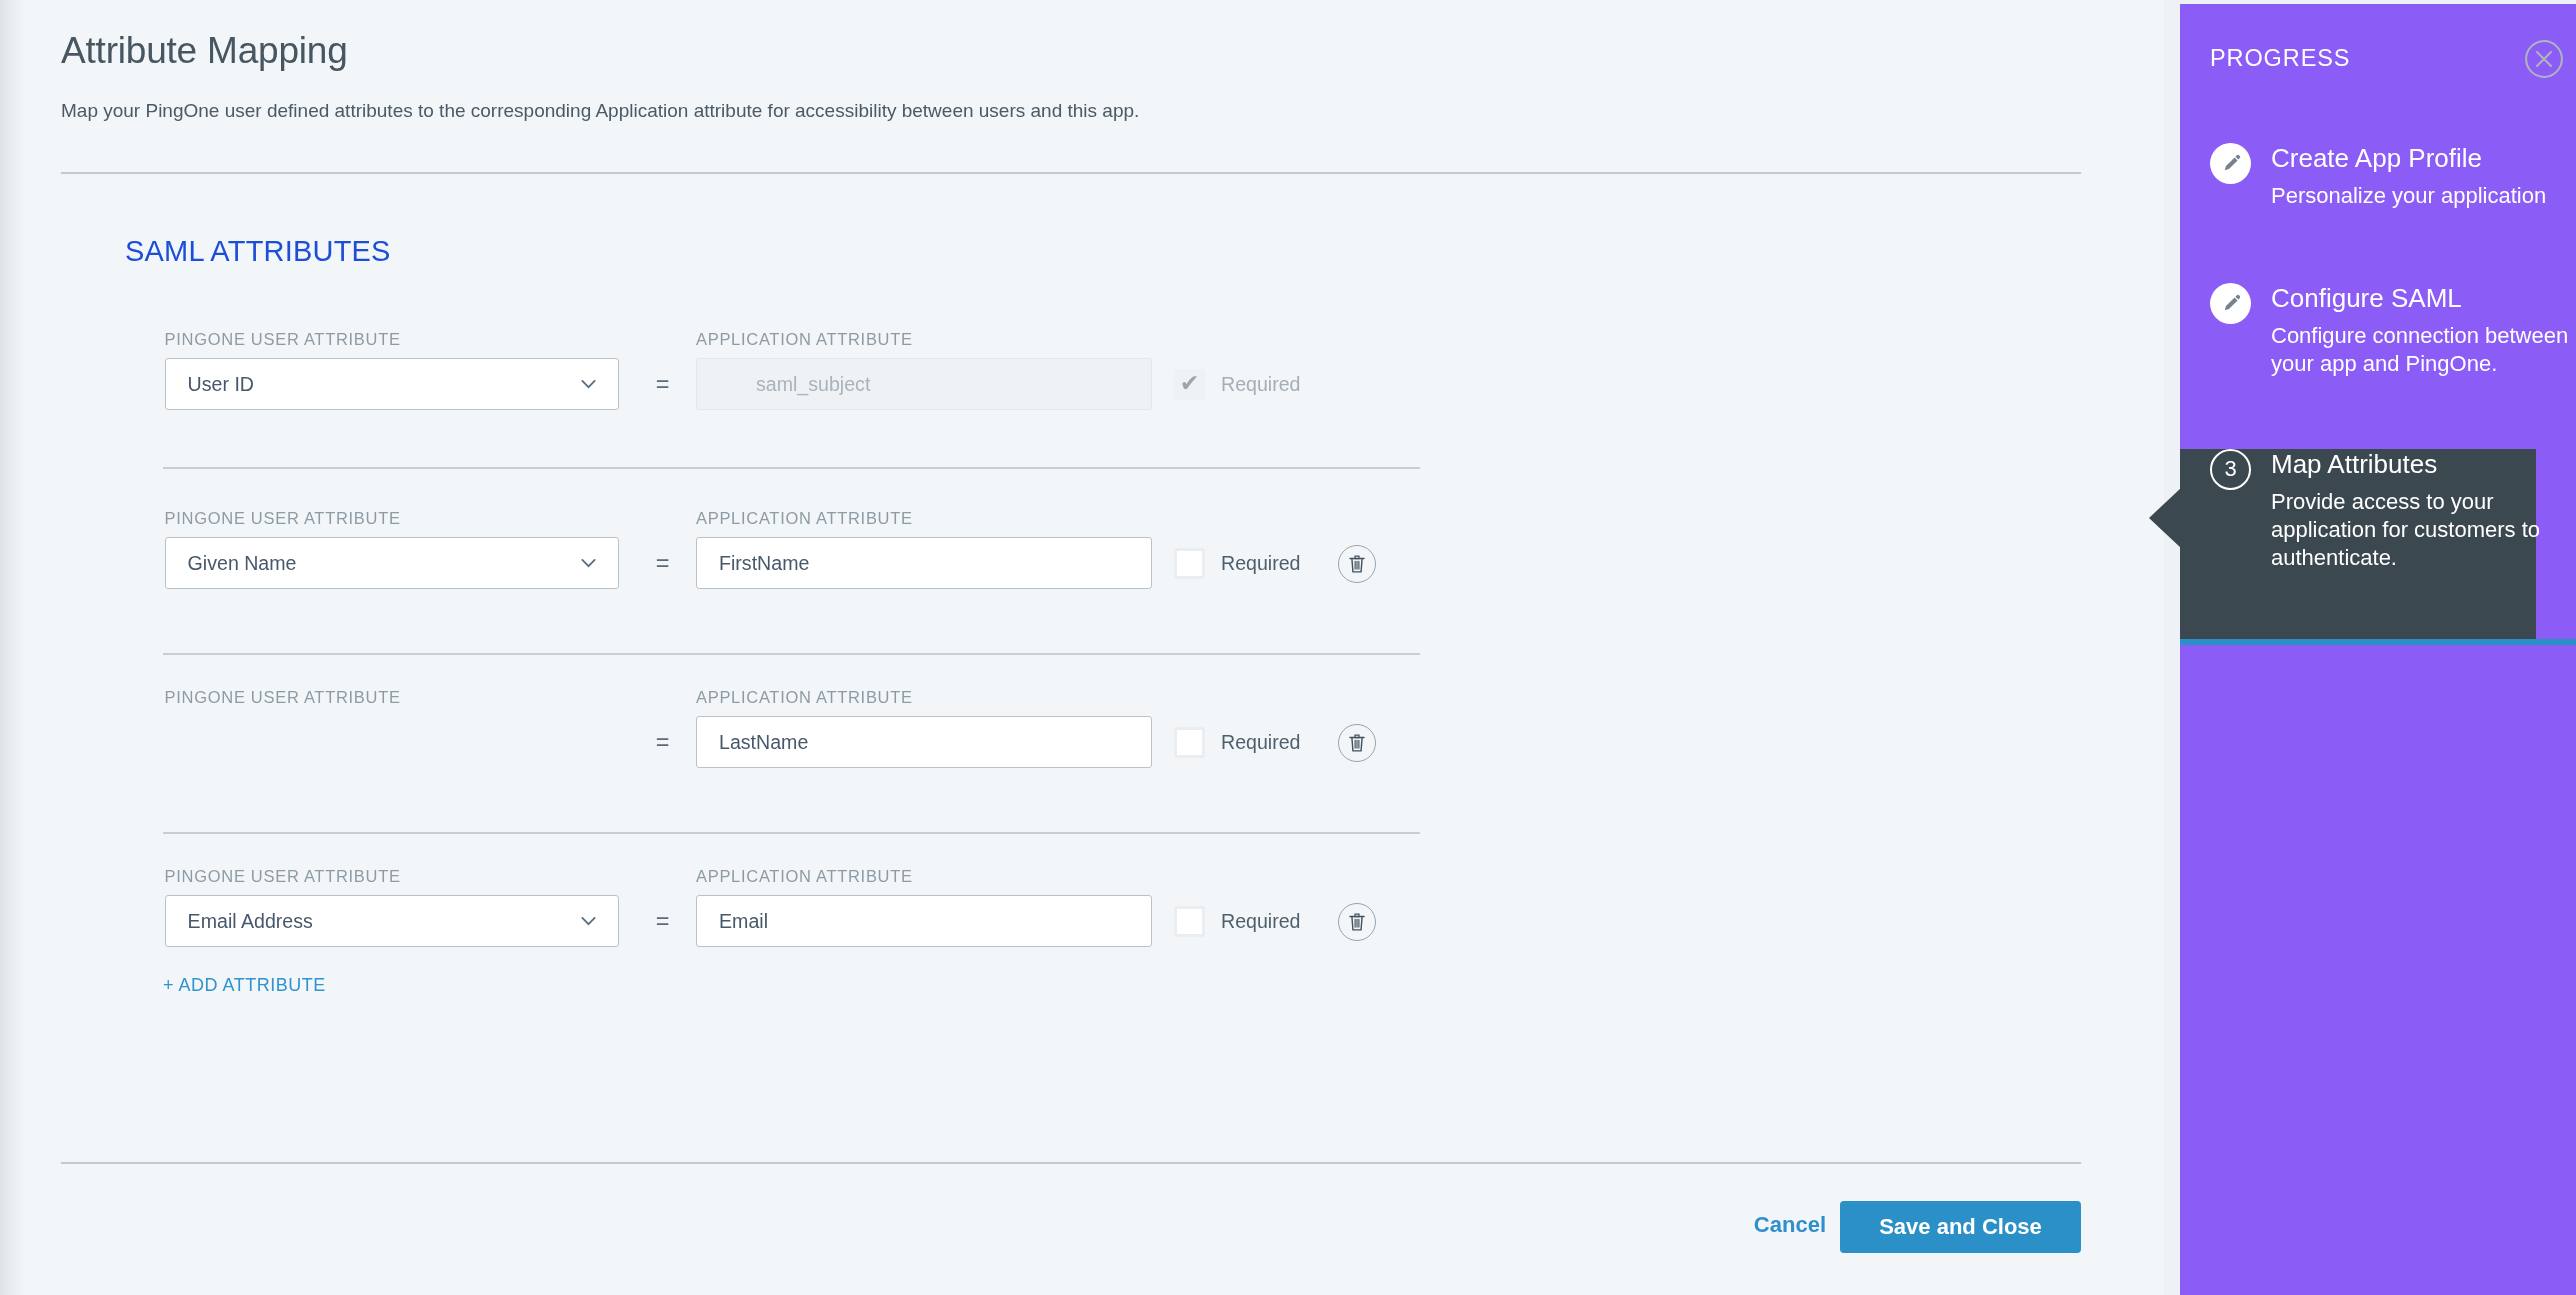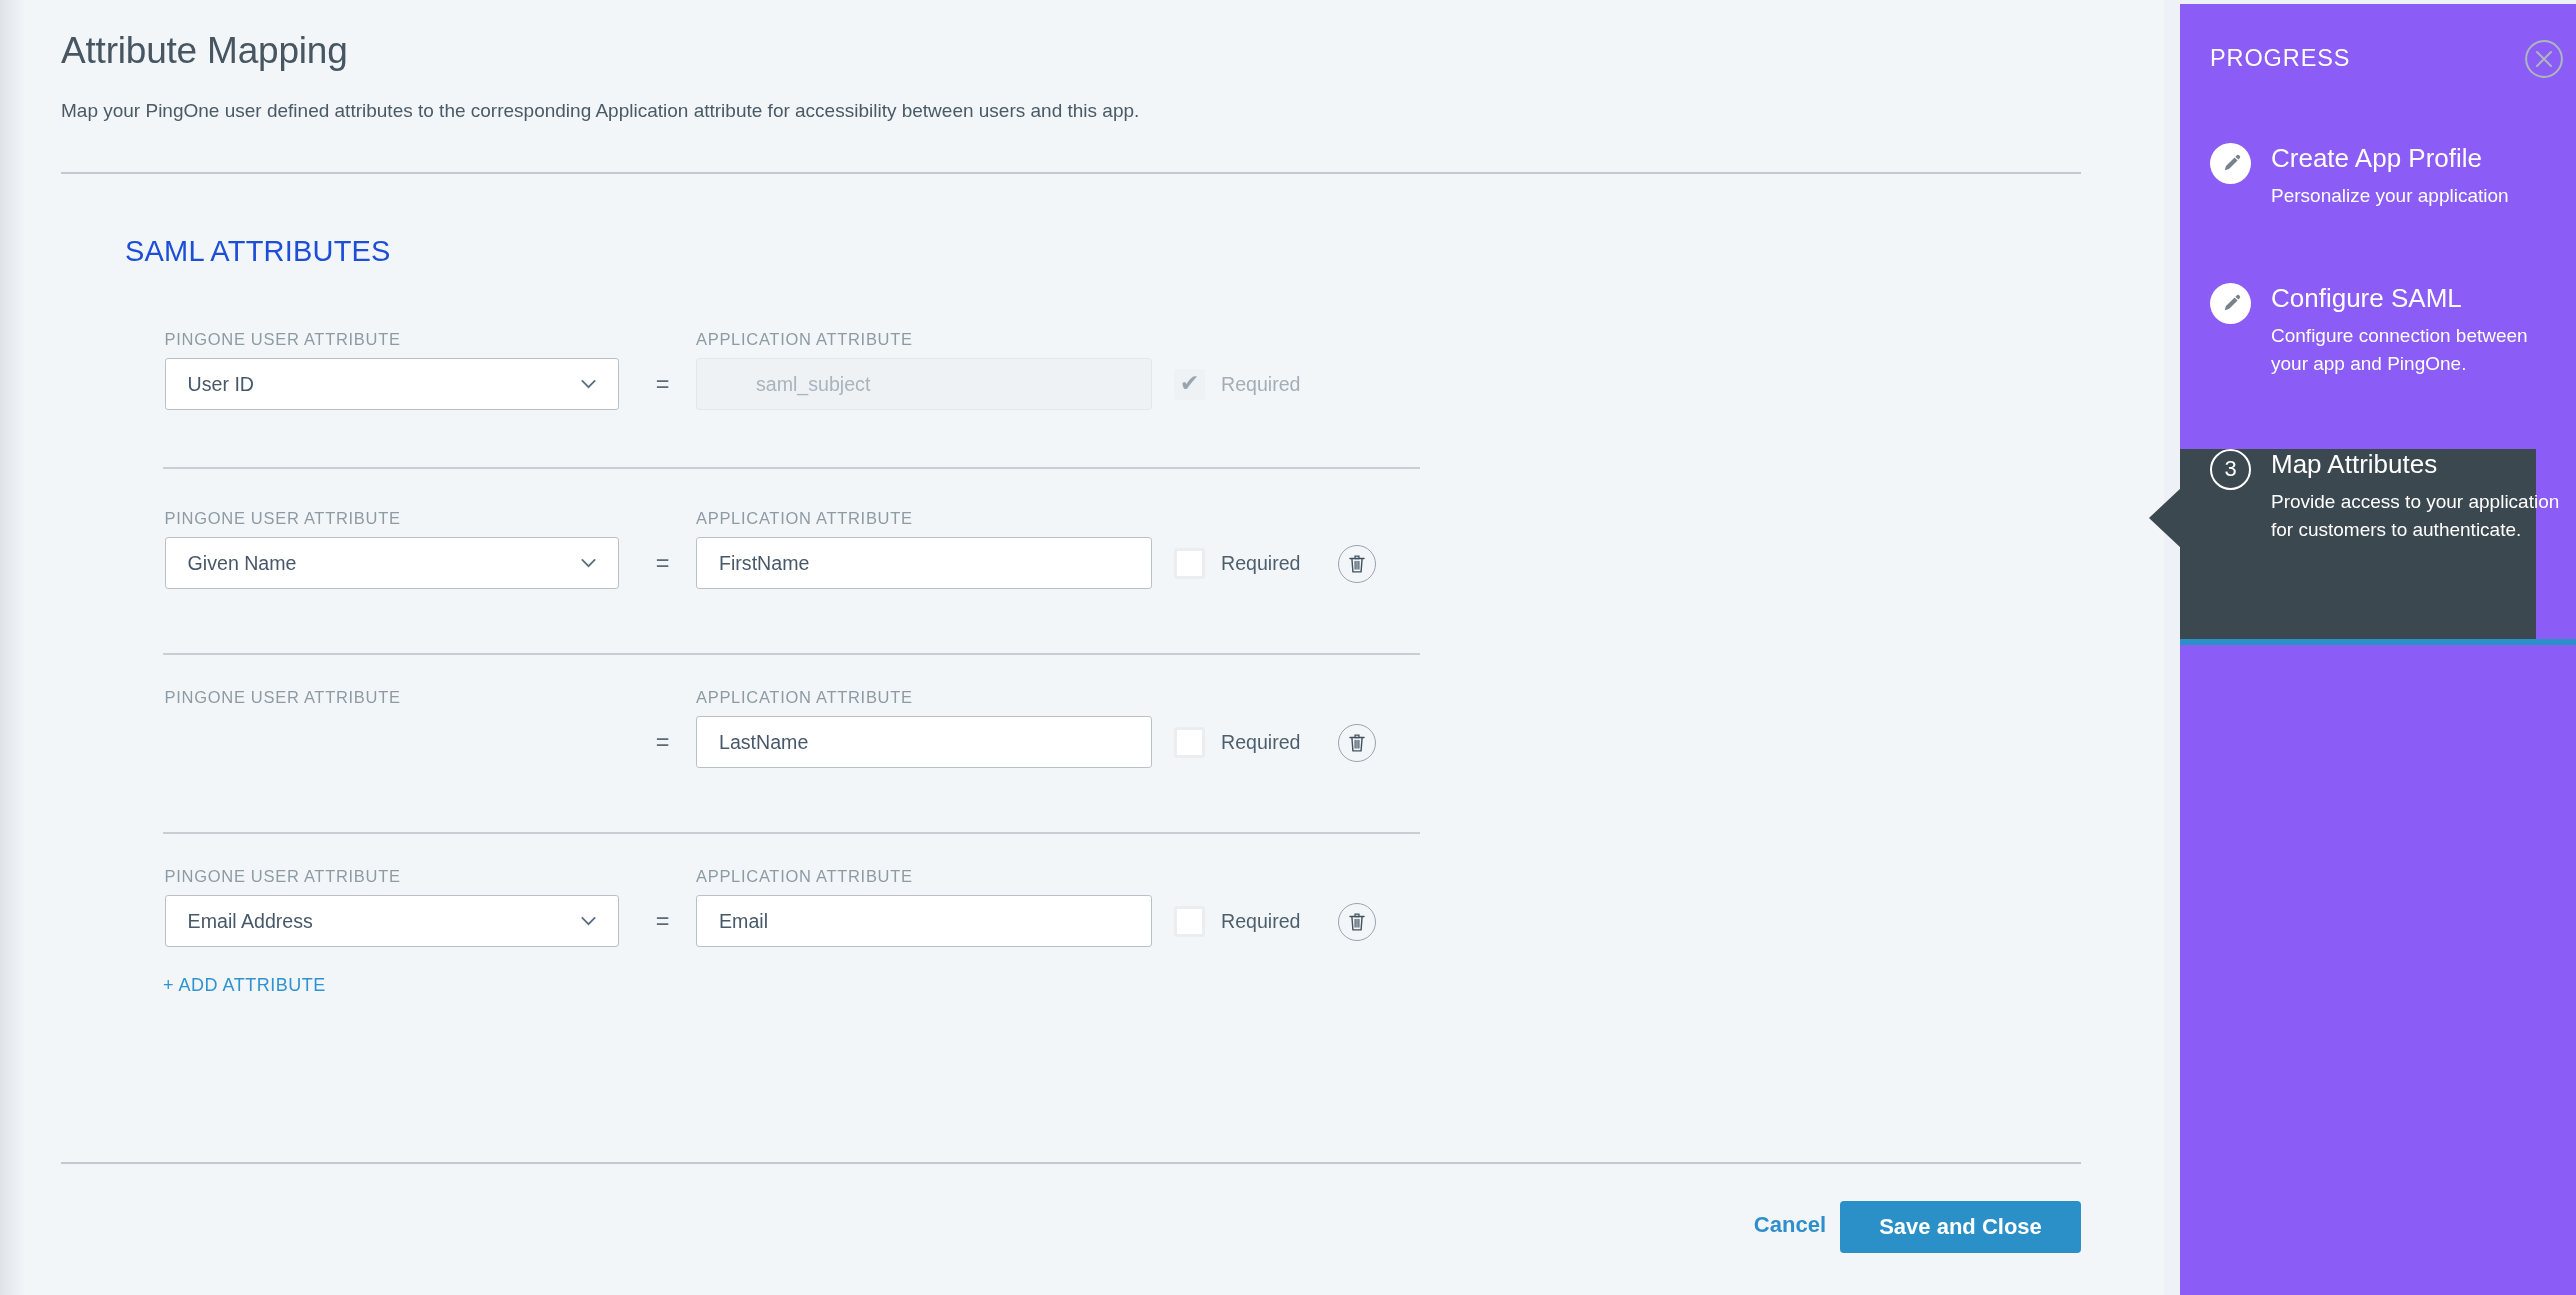--- a/index.html
+++ b/index.html
@@ -326,21 +326,21 @@
   .step-title {
     position: absolute;
     left: 91px; top: 0;
     font-size: 26px;
     color: #ffffff;
   }
   .step-desc {
     position: absolute;
     left: 91px; top: 39px;
     width: 298px;
-    font-size: 19px;
+    font-size: 22px;
     line-height: 28px;
     color: #ffffff;
   }
 </style>
 </head>
 <body>
 
 <div class="main-panel">
 
   <h1 class="page-title">Attribute Mapping</h1>

